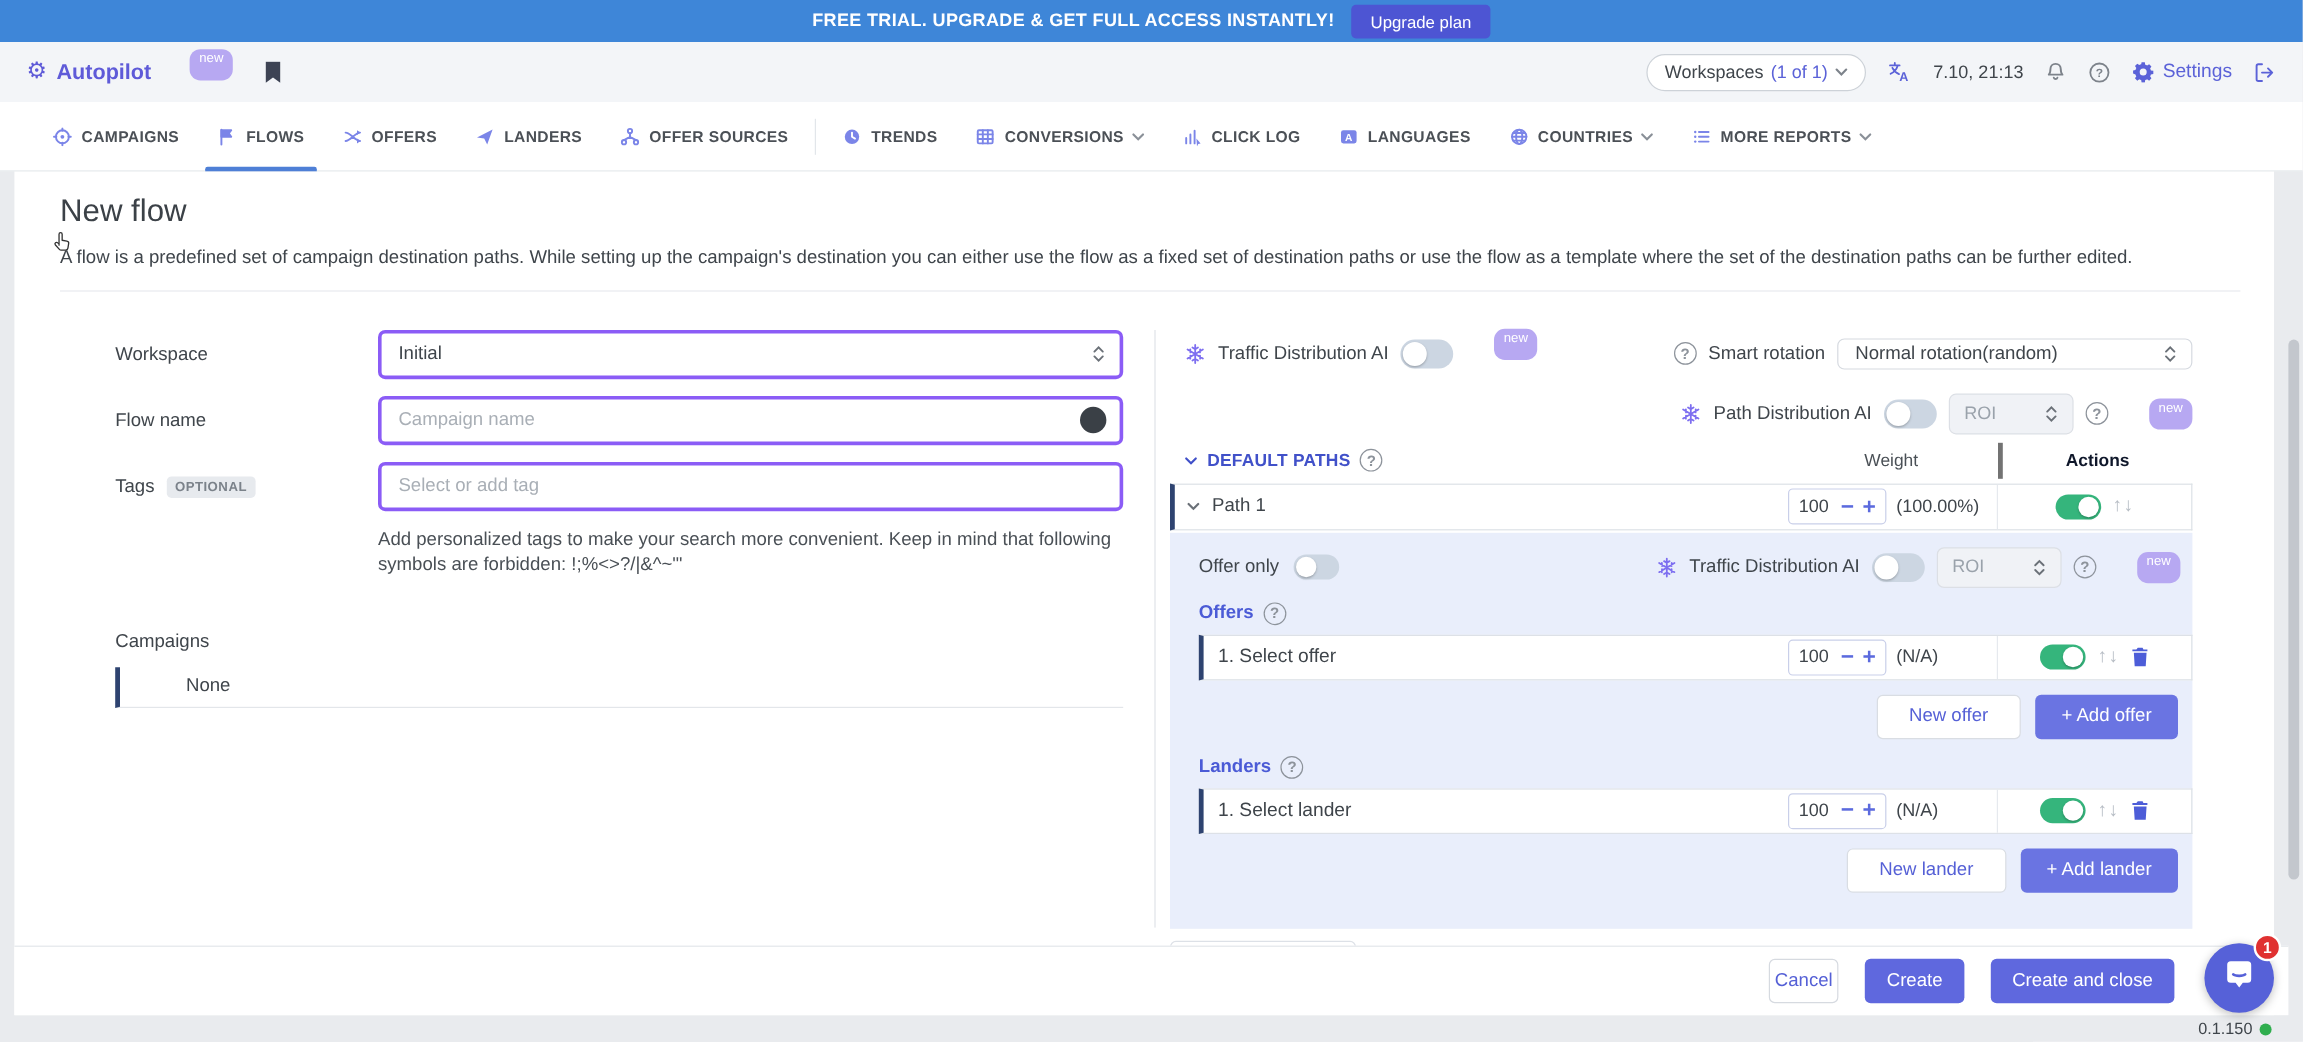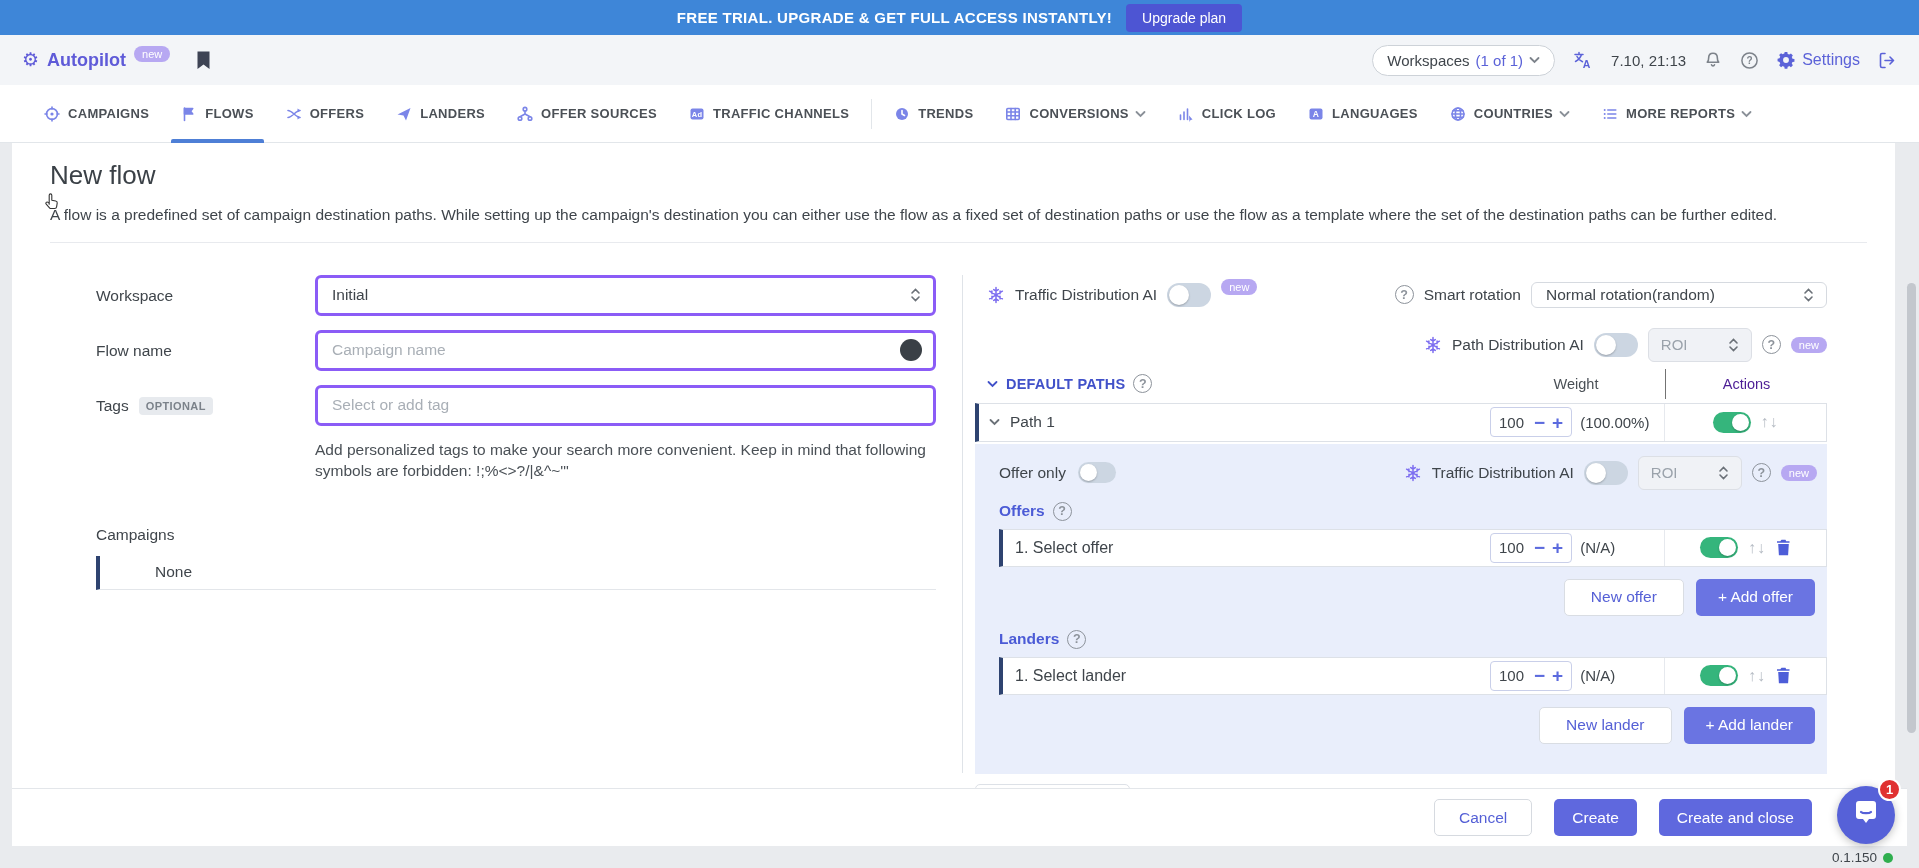--- a/index.html
+++ b/index.html
@@ -9,21 +9,21 @@
   
   .banner { position:absolute; top:0; left:0; width:100%; height:35px; background:#3e86d8; display:flex; align-items:center; justify-content:center; gap:14px; }
   .banner-text { color:#fff; font-size:15px; font-weight:bold; letter-spacing:.3px; }
   .banner-btn { background:#4d55d3; color:#fff; font-size:14px; padding:6px 16px; border:none; border-radius:4px; cursor:pointer; font-family:inherit; }
 
   
   .header { position:absolute; top:35px; left:0; width:100%; height:50px; background:#f3f5f8; display:flex; align-items:center; padding:0 22px; }
   .brand { display:flex; align-items:center; gap:8px; }
   .brand-gears { color:#5f5bd8; font-size:19px; line-height:1; position:relative; top:-1px; }
   .brand-name { color:#5f5bd8; font-size:18px; font-weight:bold; }
-  .badge-new { background:#b7a8f2; color:#fff; font-size:11px; padding:2px 8px 2px; border-radius:9px; position:relative; top:-6px; }
+  .badge-new { background:#b7a8f2; color:#fff; font-size:11px; padding:2px 8px 12px; border-radius:9px; position:relative; top:-6px;margin-left:24px; }
   .bookmark { margin-left:26px; color:#3d4354; display:flex; }
   .header-right { margin-left:auto; display:flex; align-items:center; gap:18px; }
   .ws-pill { display:flex; align-items:center; gap:6px; background:#fff; border:1px solid #cdd2d8; border-radius:16px; height:31px; padding:0 14px; cursor:pointer; }
   .ws-pill .ws-label { color:#3f454b; font-size:15px; }
   .ws-pill .ws-count { color:#5b62d8; font-size:15px; }
   .icon-gray { color:#7d838b; display:flex; }
   .icon-indigo { color:#5b62d8; display:flex; }
   .datetime { color:#3f454b; font-size:15px; }
   .settings-link { color:#5b62d8; font-size:16px; cursor:pointer; display:flex; align-items:center; gap:7px; }
 
@@ -73,21 +73,21 @@
   .toggle.sm::after { width:17px; height:17px; }
   .help-circ { width:19px; height:19px; border-radius:50%; border:1.6px solid #8d939b; color:#8d939b; font-size:12.5px; font-weight:bold; display:flex; align-items:center; justify-content:center; flex:none; cursor:pointer; }
   .smart-select { position:relative; width:296px; height:26px; border:1px solid #d6dae0; border-radius:6px; display:flex; align-items:center; padding:0 14px; font-size:15.5px; color:#3f454b; cursor:pointer; background:#fff; }
   .rp-row2 { display:flex; align-items:center; justify-content:flex-end; gap:10px; height:40px; margin-top:10px; }
   .roi-select { position:relative; width:104px; height:34px; border:1px solid #dcdfe5; border-radius:6px; background:#f0f2f6; color:#9aa2ab; font-size:15px; display:flex; align-items:center; padding:0 12px; }
 
   .cols-head { display:flex; align-items:center; height:30px; margin-top:4px; }
   .dp-title { display:flex; align-items:center; gap:8px; color:#4151c9; font-size:14.5px; font-weight:bold; letter-spacing:.2px; cursor:pointer; padding-left:12px; }
   .chev-ind { color:#4151c9; display:flex; }
   .col-weight { margin-left:auto; width:178px; text-align:center; color:#4a5056; font-size:14.5px; }
-  .col-actions { width:162px; text-align:center; color:#4c1d95; font-size:14.5px; border-left:1px solid #737373; height:30px; line-height:30px; }
+  .col-actions { width:162px; text-align:center; color:#0f172a; font-size:14.5px; border-left:4px solid #737373; height:30px; line-height:30px;font-weight:bold; }
 
   .path-row { display:flex; align-items:center; height:39px; border:1px solid #dde1e7; border-left:4px solid #2e4370; background:#fff; margin-top:4px; padding-left:10px; }
   .path-name { display:flex; align-items:center; gap:10px; color:#3f454b; font-size:15.5px; }
   .chev-gray { color:#6b7178; display:flex; }
   .wcell { margin-left:auto; width:178px; display:flex; align-items:center; gap:8px; justify-content:flex-start; padding-left:4px; }
   .wbox { display:flex; align-items:center; gap:7px; border:1px solid #c9cfe9; border-radius:4px; height:30px; padding:0 8px; background:#fff; }
   .wval { color:#3f454b; font-size:15px; width:28px; }
   .wminus,.wplus { color:#5b6ade; font-size:19px; font-weight:bold; cursor:pointer; line-height:1; }
   .wpct { color:#3f454b; font-size:15px; white-space:nowrap; }
   .acell { width:162px; display:flex; align-items:center; gap:10px; justify-content:center; border-left:1px solid #e6e9ee; align-self:stretch; }
@@ -101,21 +101,21 @@
   .sec-title { display:flex; align-items:center; gap:8px; color:#4b5bd6; font-size:15.5px; font-weight:bold; margin:8px 0 8px; cursor:pointer; }
   .item-row { display:flex; align-items:center; height:38px; border:1px solid #dde1e7; border-left:4px solid #2e4370; background:#fff; padding-left:12px; margin-right:0; }
   .item-name { color:#3f454b; font-size:16px; }
   .btn-row { display:flex; justify-content:flex-end; gap:12px; margin:12px 12px 14px; }
   .btn-white { background:#fff; border:1px solid #d9dde3; border-radius:5px; color:#5560d6; font-size:15.5px; height:37px; padding:0 26px; cursor:pointer; font-family:inherit; }
   .btn-indigo { background:#6a74e2; border:none; border-radius:5px; color:#fff; font-size:15.5px; height:37px; padding:0 22px; cursor:pointer; font-family:inherit; }
   .add-path-btn { margin-top:10px; background:#fff; border:1px solid #dde1e7; border-radius:5px; color:#5560d6; font-size:15.5px; height:36px; padding:0 20px; cursor:pointer; font-family:inherit; }
 
   
   .footer { position:absolute; left:12px; right:12px; top:788px; border-top:1px solid #e3e6ea; background:#fff; height:58px; display:flex; align-items:center; justify-content:flex-end; gap:22px; padding-right:95px; }
-  .btn-cancel { background:#fff; border:1px solid #d6dae0; border-radius:5px; color:#5560d6; font-size:15.5px; height:37px; padding:0 24px; cursor:pointer; font-family:inherit; }
+  .btn-cancel { background:#fff; border:1px solid #d6dae0; border-radius:5px; color:#5560d6; font-size:15.5px; height:37px; padding:0 4px; cursor:pointer; font-family:inherit; }
   .btn-create { background:#5f68de; border:none; border-radius:5px; color:#fff; font-size:15.5px; height:37px; padding:0 18px; cursor:pointer; font-family:inherit; }
   .chat-fab { position:absolute; right:24px; top:786px; width:58px; height:58px; border-radius:50%; background:#5661d8; display:flex; align-items:center; justify-content:center; cursor:pointer; box-shadow:0 2px 8px rgba(0,0,0,.25); }
   .chat-badge { position:absolute; right:18px; top:778px; min-width:23px; height:23px; border-radius:12px; background:#e03131; border:2px solid #fff; color:#fff; font-size:13px; font-weight:bold; display:flex; align-items:center; justify-content:center; }
   .version { position:absolute; right:26px; top:850px; display:flex; align-items:center; gap:6px; color:#3f454b; font-size:13.5px; }
   .vdot { width:10px; height:10px; border-radius:50%; background:#2fae4e; }
   .scroll-thumb { position:absolute; right:3px; top:283px; width:9px; height:450px; background:#c3c7cd; border-radius:5px; }
 </style>
 </head>
 <body>
 
@@ -224,29 +224,20 @@
       <div class="nav-item">
         <span class="nicon">
           <svg width="16" height="16" viewBox="0 0 16 16" fill="none" stroke="currentColor" stroke-width="1.6" stroke-linecap="round" stroke-linejoin="round">
             <circle cx="8" cy="3.2" r="1.8"></circle>
             <circle cx="3" cy="12.5" r="1.8"></circle>
             <circle cx="13" cy="12.5" r="1.8"></circle>
             <path d="M8 5v3M8 8 3 10.8M8 8l5 2.8"></path>
           </svg>
         </span>
         <span>OFFER SOURCES</span>
-      </div>
-      <div class="nav-item">
-        <span class="nicon">
-          <svg width="16" height="16" viewBox="0 0 16 16" fill="none" stroke="currentColor" stroke-width="1.6" stroke-linecap="round" stroke-linejoin="round">
-            <rect x="1.5" y="2.5" width="13" height="11" rx="2" fill="currentColor" stroke="none"></rect>
-            <text x="8" y="11" font-size="7.5" fill="#fff" text-anchor="middle" stroke="none" font-family="Liberation Sans,sans-serif">Ad</text>
-          </svg>
-        </span>
-        <span>TRAFFIC CHANNELS</span>
       </div>
       <div class="nav-divider"></div>
       <div class="nav-item">
         <span class="nicon">
           <svg width="16" height="16" viewBox="0 0 16 16" fill="none" stroke="currentColor" stroke-width="1.6" stroke-linecap="round" stroke-linejoin="round">
             <circle cx="8" cy="8" r="6" fill="currentColor" stroke="none"></circle>
             <path d="M8 4.5V8l2.5 1.5" stroke="#fff"></path>
           </svg>
         </span>
         <span>TRENDS</span>

